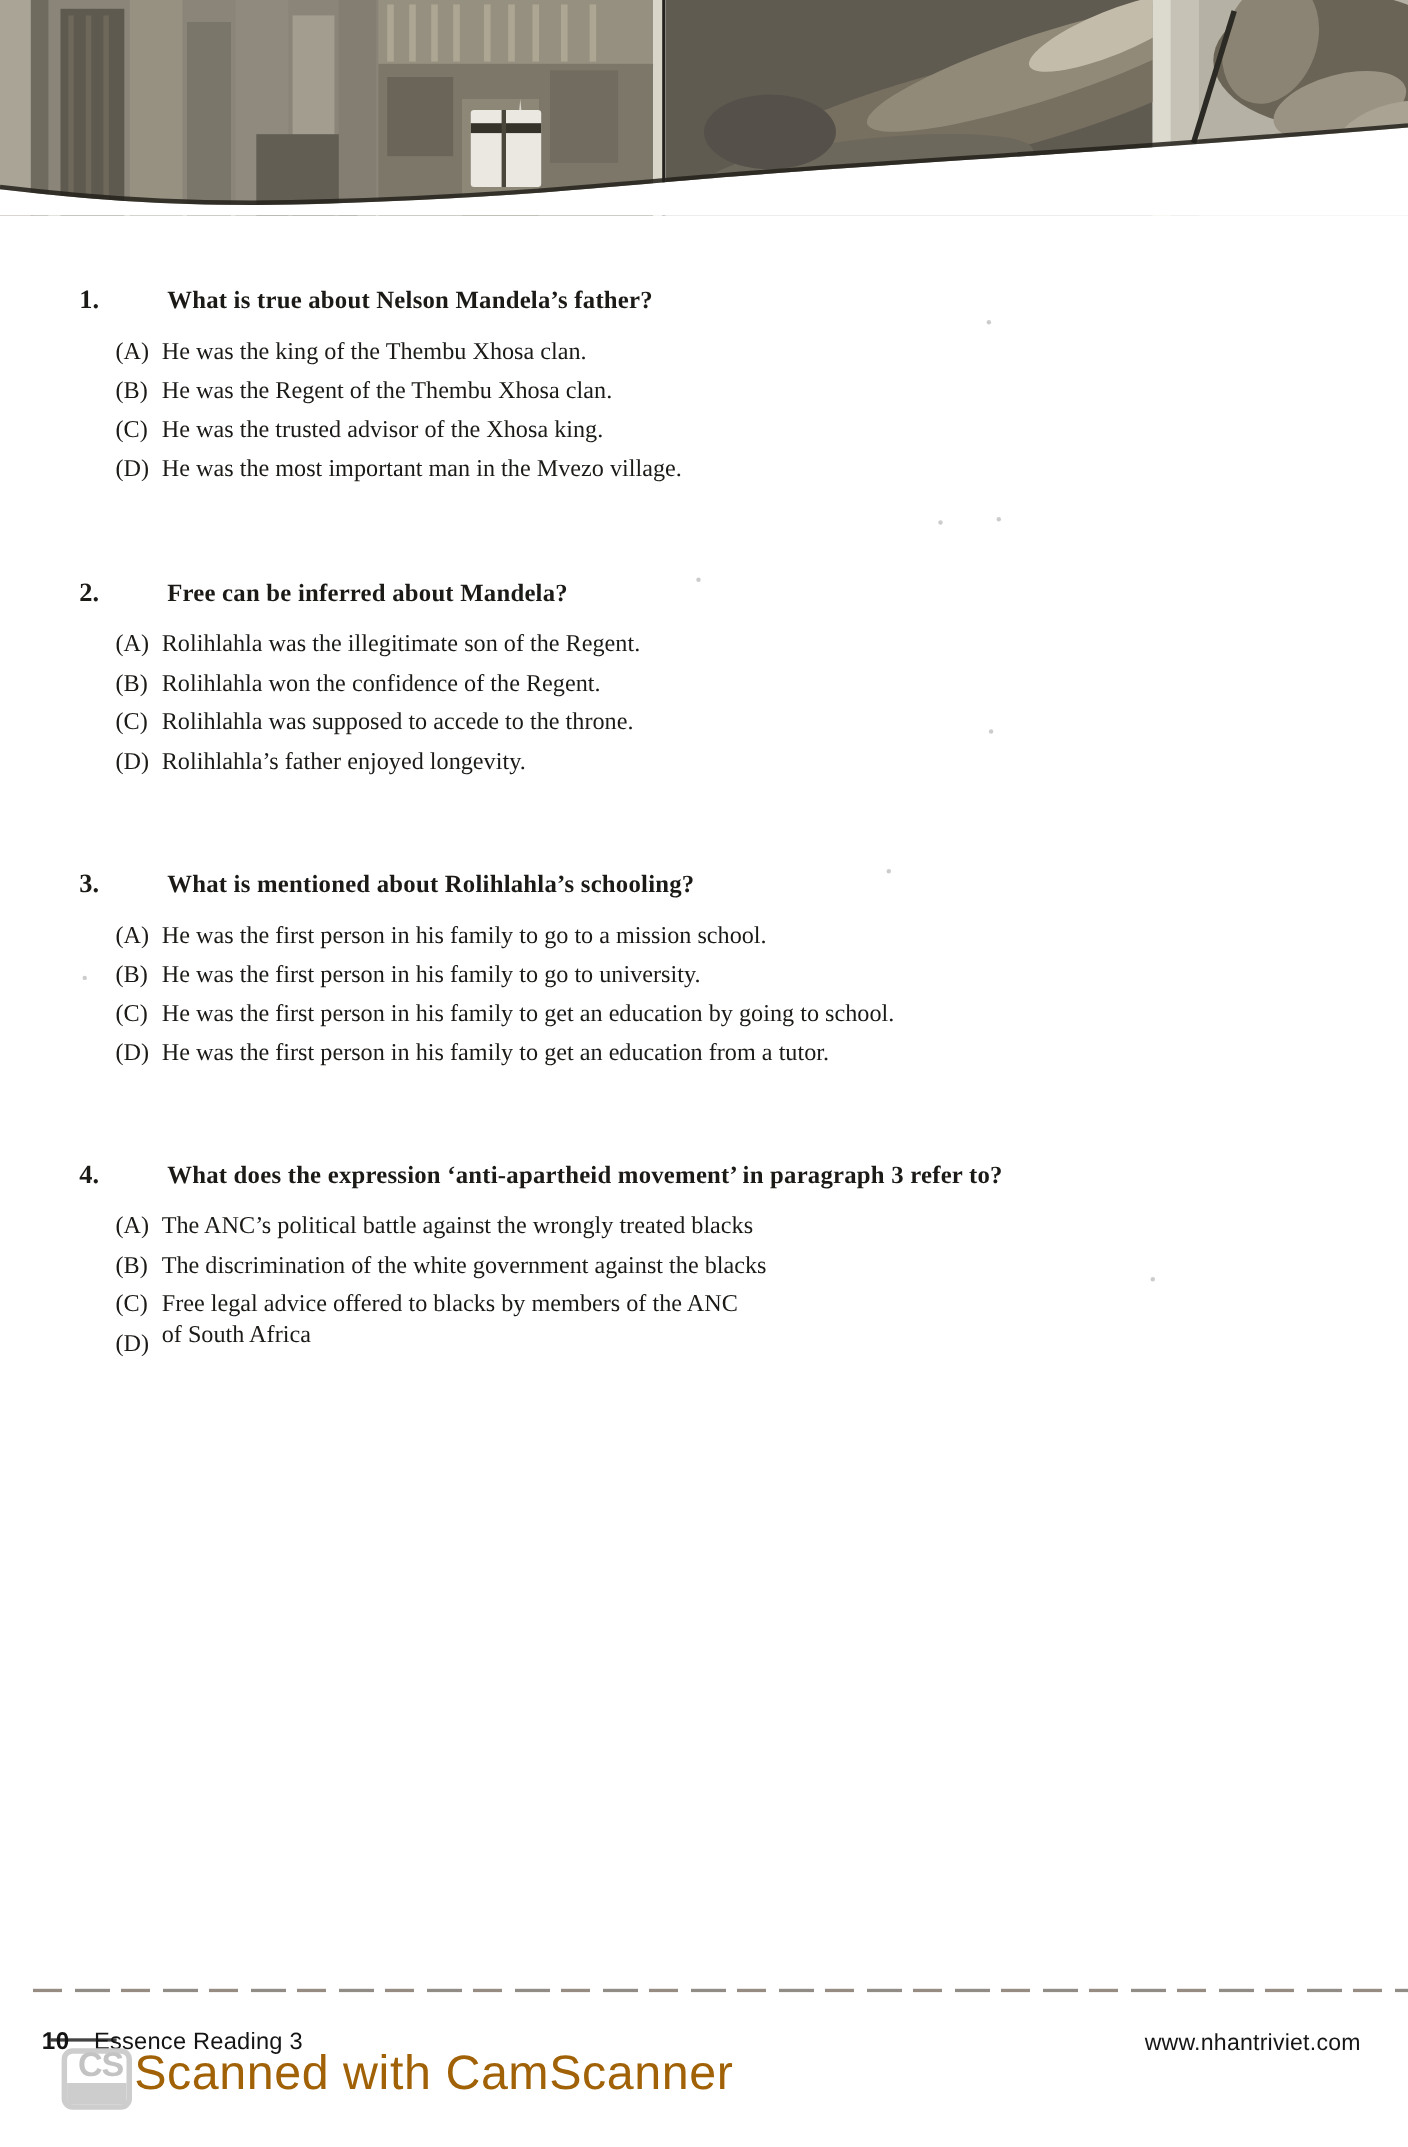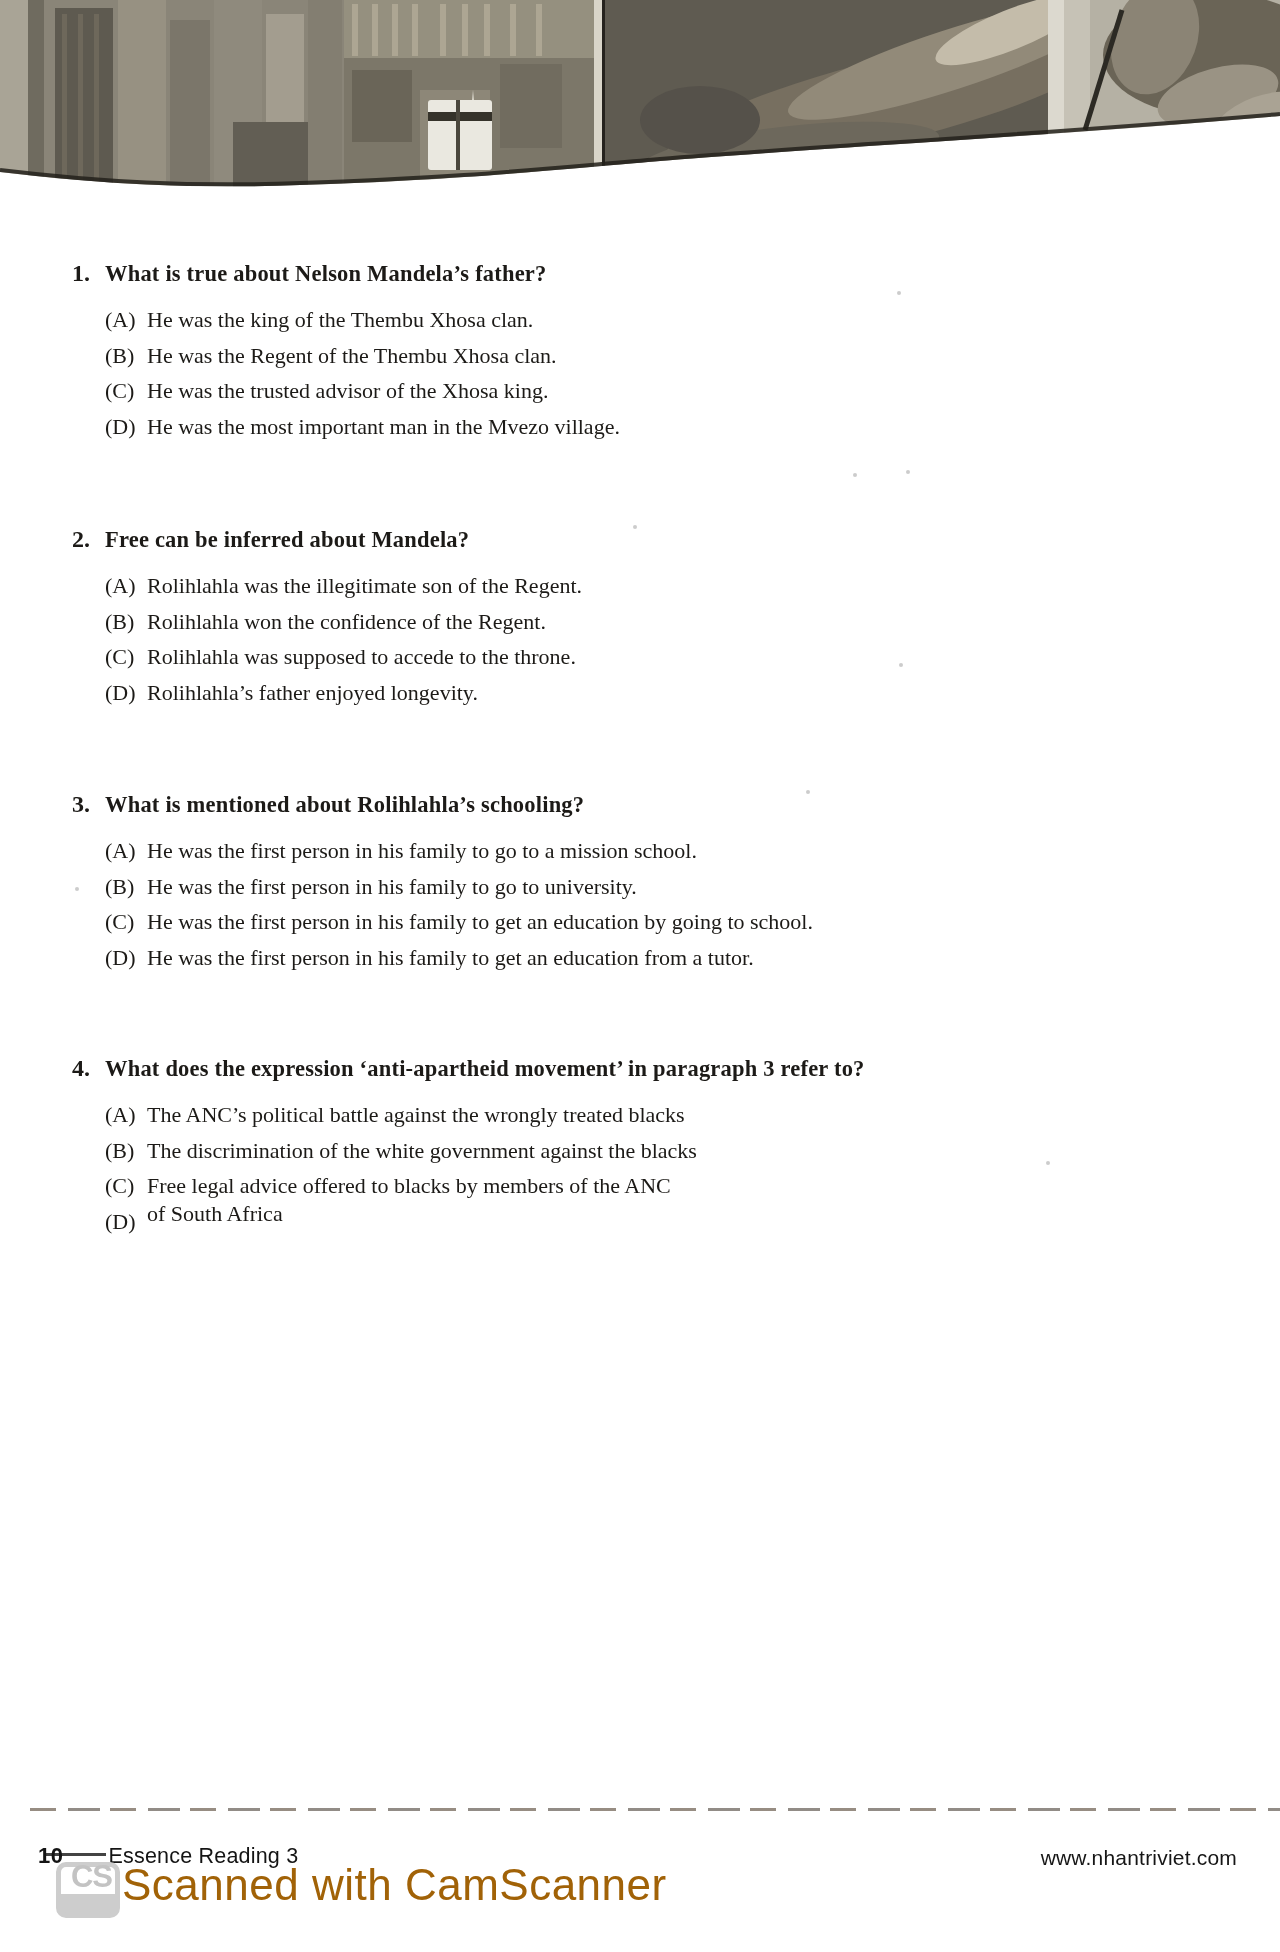--- a/index.html
+++ b/index.html
@@ -8,37 +8,37 @@
     overflow:hidden;font-family:"Liberation Serif",serif;color:#1c1a17;
     margin:0 auto;
   }
   
   .header-wrap{position:absolute;top:0;left:0;width:1280px;height:196px;}
   
   .q{position:absolute;left:72px;width:1060px;}
   .q1{top:258px}.q2{top:524px}.q3{top:789px}.q4{top:1053px}
   .q-title{display:flex;align-items:baseline;}
   .q-num{flex:none;width:33px;font-weight:700;font-size:24px;line-height:30px;}
-  .q-text{font-weight:700;font-size:22.5px;line-height:30px;letter-spacing:.2px;}
+  .q-text{font-weight:700;font-size:22.5px;line-height:30px;letter-spacing:.2px;margin-left:47px;}
   .q-options{margin:13px 0 0 33px;font-size:22px;line-height:35.5px;}
   .opt{display:flex;}
   .opt-label{flex:none;width:42px;}
   .opt-text{flex:1;}
   .opt-text .l1,.opt-text .l2{display:block;}
   .opt-text .l2{line-height:28px;margin-top:-4px;}
   
   .rule{
     position:absolute;top:1808px;left:30px;width:1250px;height:3px;opacity:.8;
     background:repeating-linear-gradient(90deg,
       rgba(92,76,60,.8) 0 26px, rgba(92,76,60,0) 26px 38px,
       rgba(60,50,40,.7) 38px 70px, rgba(92,76,60,0) 70px 80px);
   }
   .footer-left{
     position:absolute;top:1843px;left:38px;font-family:"Liberation Sans",sans-serif;
-    display:flex;align-items:center;color:#141414;gap:23px;
+    display:flex;align-items:center;color:#141414;
   }
   .page-num{font-weight:700;font-size:22px;letter-spacing:.5px;}
   .book-title{font-size:21.5px;font-weight:400;margin-left:22px;letter-spacing:.2px;}
   .footer-dash{position:absolute;top:1853px;left:46px;width:60px;height:2.5px;background:#222;opacity:.85;}
   .website{
     position:absolute;top:1846px;right:43px;font-family:"Liberation Sans",sans-serif;
     font-size:21px;color:#161616;letter-spacing:.2px;
   }
   
   .cs-box{

